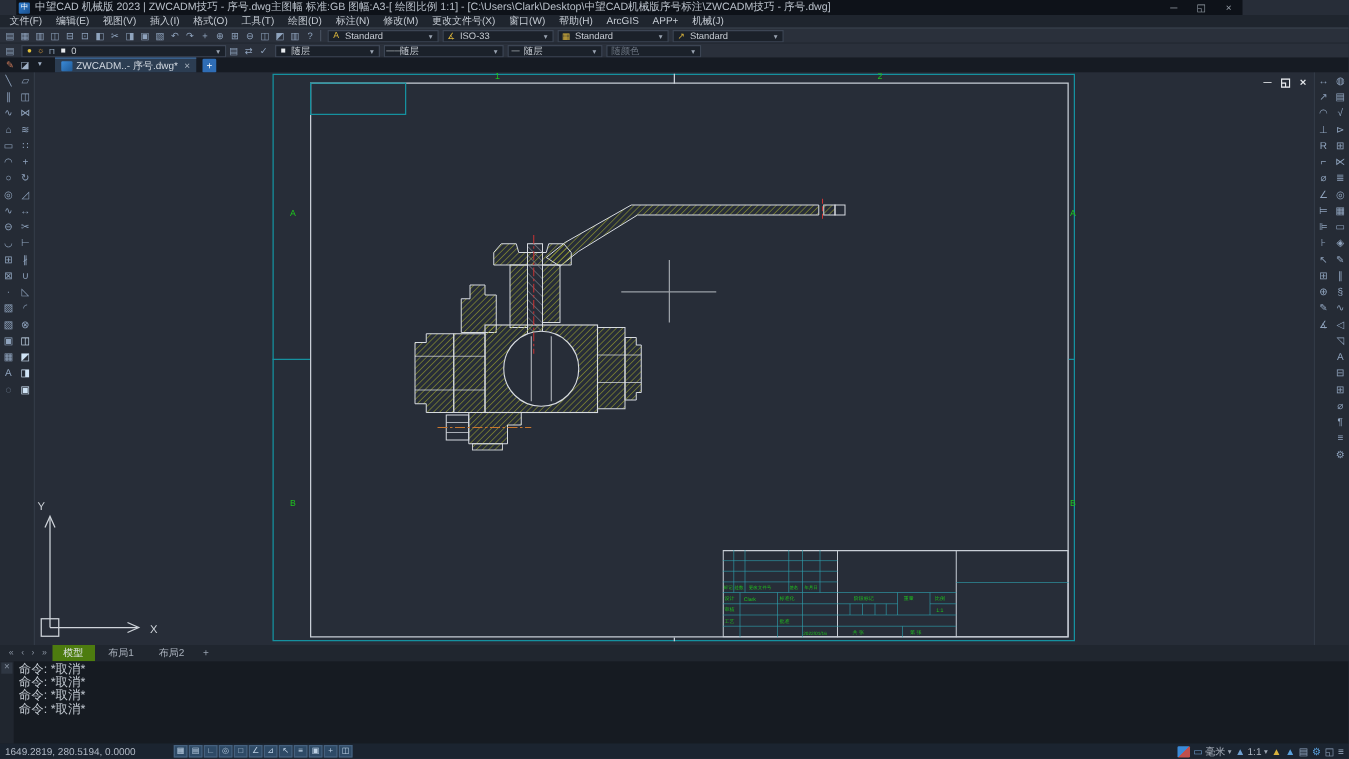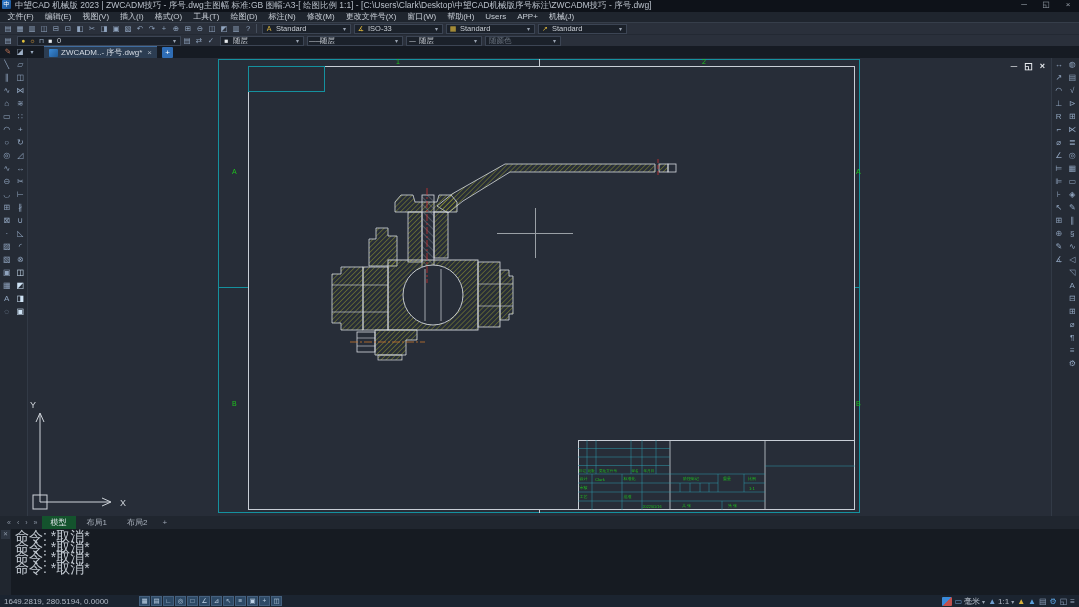--- a/index.html
+++ b/index.html
@@ -1,20 +1,20 @@
 <!DOCTYPE html>
 <html><head>
 <meta charset="utf-8">
 <style>
   * { margin:0; padding:0; box-sizing:border-box; }
   html,body { width:1079px; height:607px; overflow:hidden; }
   body { font-family:"Liberation Sans", sans-serif; background:#272d38; position:relative; color:#c6ccd4; }
 
   
-  #titlebar { position:absolute; top:0; left:0; width:1079px; height:12px; background:#0e1219; display:flex; align-items:flex-start; font-size:8.5px; color:#b9c0ca; }
+  #titlebar { position:absolute; top:0; left:13px; width:981px; height:12px; background:#0e1219; display:flex; align-items:center; font-size:8.5px; color:#b9c0ca; }
   #app-icon { width:9px; height:9px; margin:0 4px 0 2px; background:linear-gradient(135deg,#2d7dd2,#1b4f8a); border-radius:1px; color:#fff; font-size:6px; line-height:9px; text-align:center; flex:0 0 auto; }
   #titlebar .title-text { white-space:nowrap; overflow:hidden; flex:1 1 auto; }
   .win-ctrls { display:flex; flex:0 0 auto; }
   .win-ctrls span { width:22px; text-align:center; font-size:8px; color:#98a0aa; cursor:default; }
 
   
   #menubar { position:absolute; top:12px; left:0; width:1079px; height:10px; background:#1f252e; display:flex; align-items:center; font-size:8px; color:#c6ccd4; padding-left:2px; }
   .menu-item { padding:0 5.5px; line-height:10px; white-space:nowrap; }
 
   
@@ -60,28 +60,28 @@
   
   #mdi { position:absolute; right:6px; top:3px; display:flex; gap:7px; color:#e8ebef; font-size:9px; font-weight:bold; }
 
   
   .ch-line { position:absolute; background:#9aa0a6; }
 
   
   #layoutbar { position:absolute; top:516px; left:0; width:1079px; height:13px; background:#20262f; display:flex; align-items:center; font-size:8px; color:#aab2bd; padding-left:4px; }
   #layoutbar .nav { color:#8a94a2; font-size:7px; padding:0 3px; }
   .ltab { padding:1px 9px; margin:0 1px; line-height:11px; }
-  .ltab.active { background:#14532d; color:#e2e6ec; }
+  .ltab.active { background:#4d7c0f; color:#e2e6ec; }
   #layout-add { padding:0 5px; color:#9aa4b2; }
 
   
   #command { position:absolute; top:529px; left:0; width:1079px; height:66px; background:#161b22; display:flex; }
   #cmd-gutter { width:11px; background:#20262f; flex:0 0 auto; }
   #cmd-gutter .gic { width:9px; height:9px; margin:1px; background:#2e3642; color:#8a95a4; font-size:6px; line-height:9px; text-align:center; }
-  #cmd-main { flex:1 1 auto; display:flex; flex-direction:column; font-size:14px; color:#c3cad2; }
+  #cmd-main { flex:1 1 auto; display:flex; flex-direction:column; font-size:10px; color:#c3cad2; }
   .cmd-history { flex:1 1 auto; padding:2px 0 0 4px; }
   .cmd-line { line-height:10.5px; white-space:pre; }
   #cmd-prompt-row { height:12px; border-top:1px solid #2a323e; padding-left:4px; line-height:11px; }
 
   
   #statusbar { position:absolute; top:595px; left:0; width:1079px; height:12px; background:#1b2430; display:flex; align-items:center; font-size:8px; color:#b0b8c4; }
   #coords { margin-left:4px; width:135px; white-space:nowrap; }
   .stoggle { width:11px; height:10px; margin-right:1px; background:#2e4a66; border:1px solid #44607e; color:#bcd0e4; font-size:6.5px; line-height:8px; text-align:center; flex:0 0 auto; }
   #status-right { margin-left:auto; display:flex; align-items:center; gap:3px; padding-right:4px; }
   #status-right .sic { font-size:8px; color:#6f9fd0; }
@@ -110,21 +110,21 @@
     <span class="menu-item">视图(V)</span>
     <span class="menu-item">插入(I)</span>
     <span class="menu-item">格式(O)</span>
     <span class="menu-item">工具(T)</span>
     <span class="menu-item">绘图(D)</span>
     <span class="menu-item">标注(N)</span>
     <span class="menu-item">修改(M)</span>
     <span class="menu-item">更改文件号(X)</span>
     <span class="menu-item">窗口(W)</span>
     <span class="menu-item">帮助(H)</span>
-    <span class="menu-item">Users</span>
+    <span class="menu-item">ArcGIS</span>
     <span class="menu-item">APP+</span>
     <span class="menu-item">机械(J)</span>
   </div>
 
 <div id="toolbar1">
   <span style="display:flex;align-items:center;">
 
   <span class="ticon">▤</span>
       <span class="ticon">▦</span>
       <span class="ticon">▥</span>

